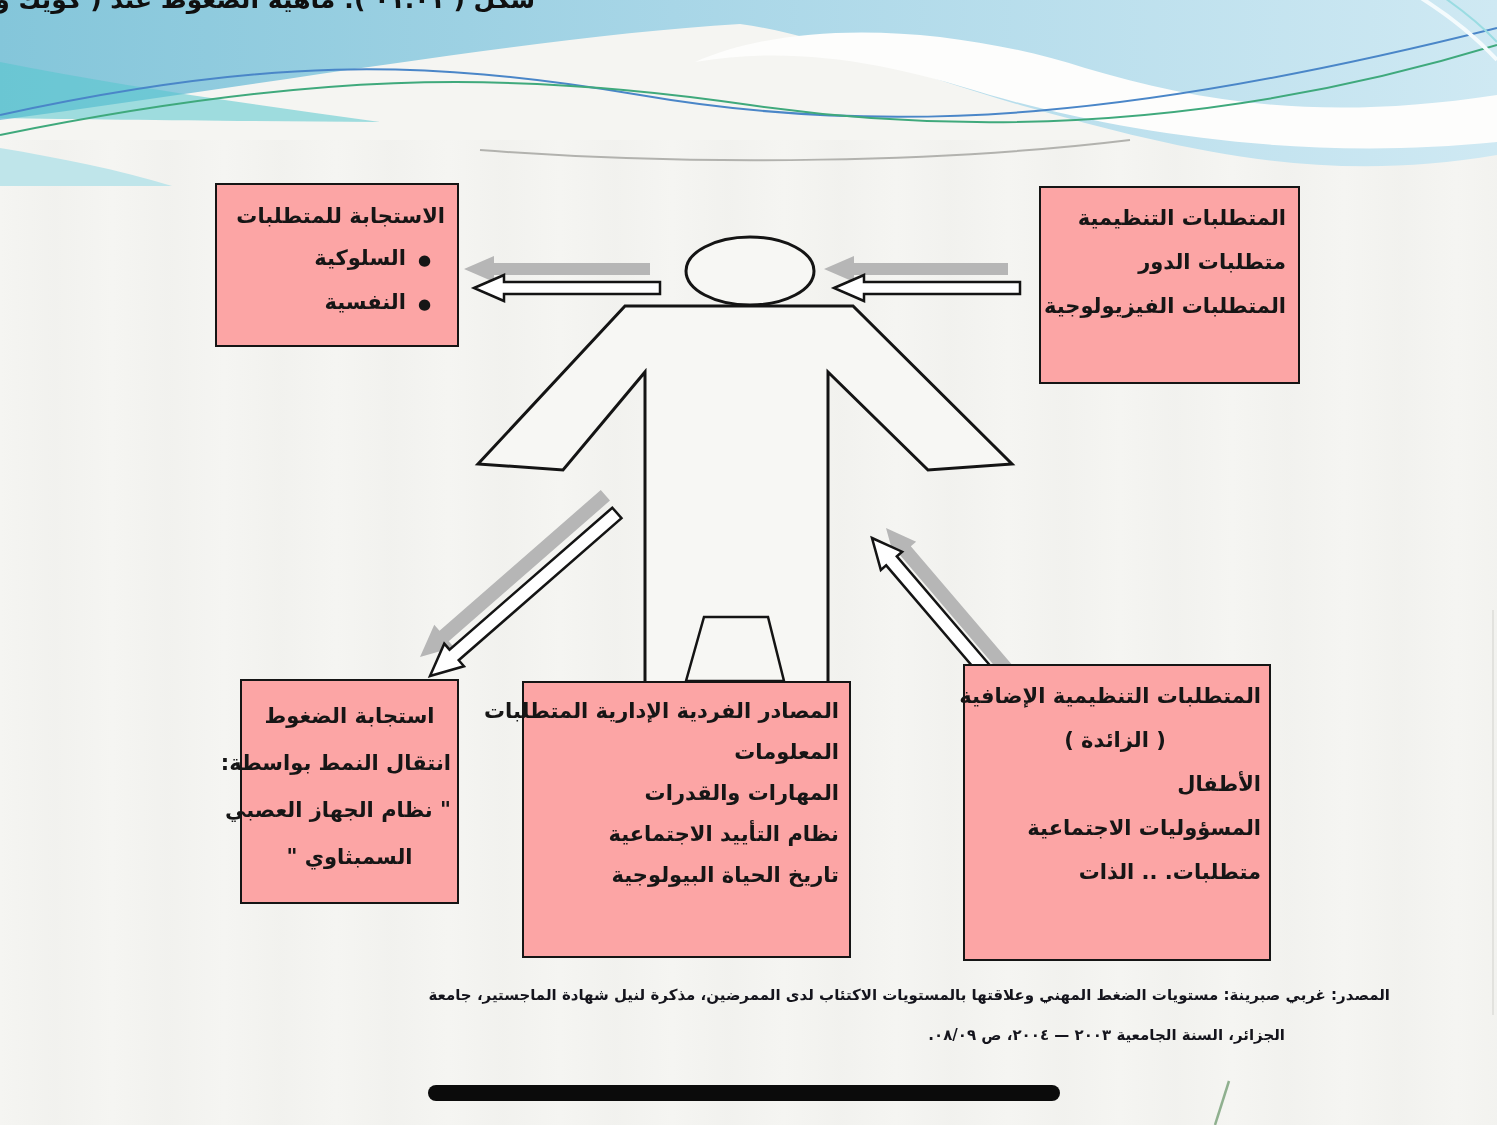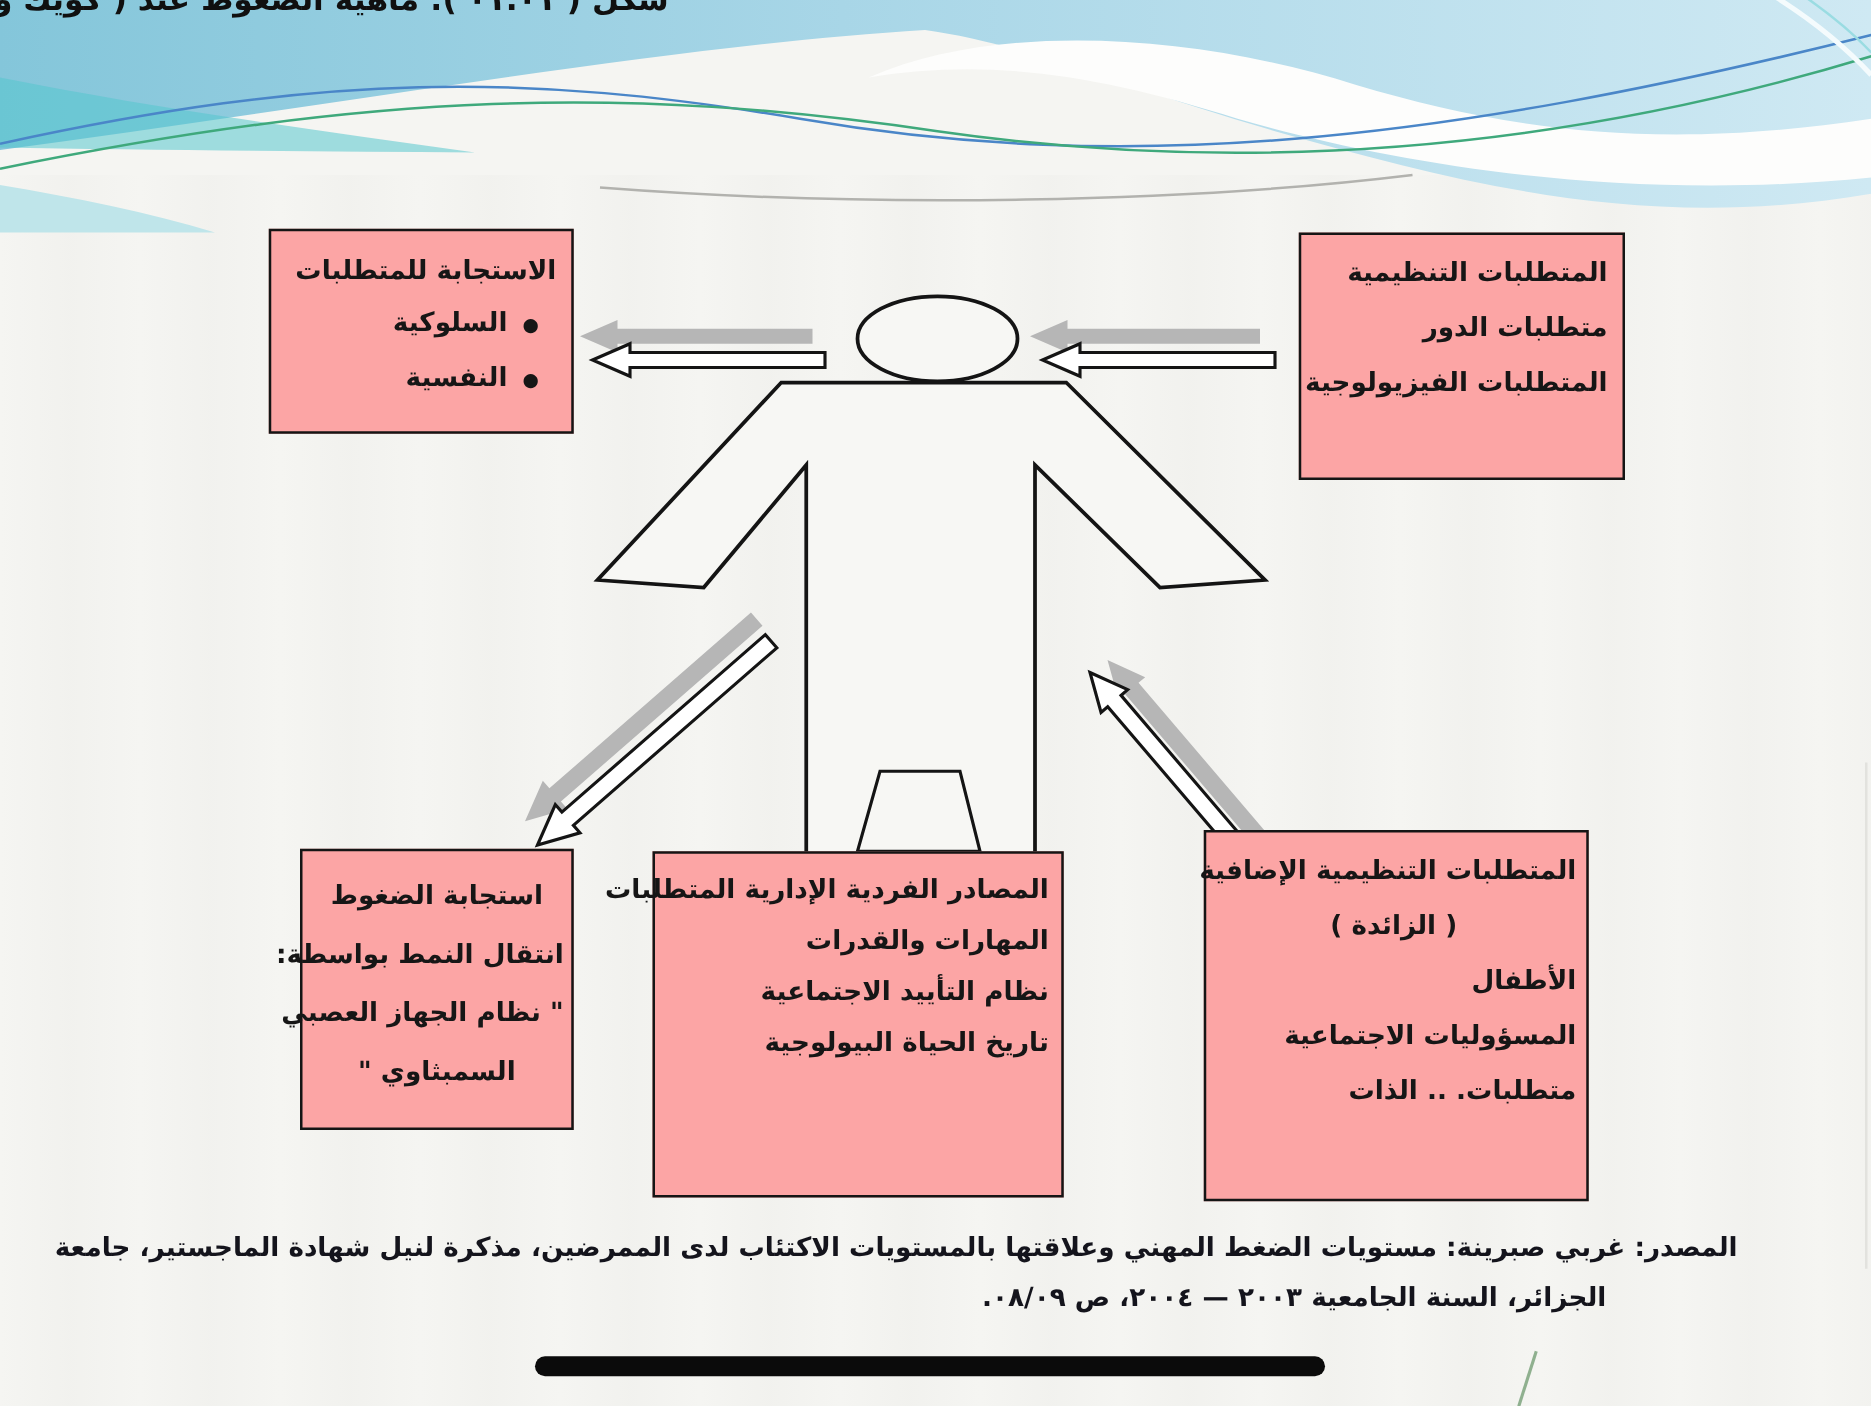--- a/index.html
+++ b/index.html
@@ -34,21 +34,21 @@
   .bx-org .bx-line{line-height:44px;}
   .bx-stress{left:240px;top:679px;width:219px;height:225px;padding:12px 6px 0 6px;text-align:center;}
   .bx-stress .bx-line{line-height:47px;}
   .bx-sources{left:522px;top:681px;width:329px;height:277px;padding:8px 10px 0 6px;}
   .bx-sources .bx-line{line-height:41px;}
   .bx-additional{left:963px;top:664px;width:308px;height:297px;padding:8px 8px 0 4px;}
   .bx-additional .bx-line{line-height:44px;}
   .bx-additional .bx-line:nth-child(2){text-align:center;}
   .source-line{
     position:absolute;z-index:3;white-space:nowrap;
-    font-size:21px;font-weight:bold;color:#14141c;
+    font-size:15px;font-weight:bold;color:#14141c;
   }
   .source-1{top:986px;right:107px;}
   .source-2{top:1026px;right:212px;}
   .black-bar{
     position:absolute;z-index:3;left:428px;top:1085px;width:632px;height:16px;
     border-radius:8px;background:#0b0b0b;
   }
 </style>
 </head>
 <body>
@@ -132,20 +132,21 @@
 
   <div class="box bx-stress" dir="rtl">
     <div class="bx-line">استجابة الضغوط</div>
     <div class="bx-line">انتقال النمط بواسطة:</div>
     <div class="bx-line">" نظام الجهاز العصبي</div>
     <div class="bx-line">السمبثاوي "</div>
   </div>
 
   <div class="box bx-sources" dir="rtl">
     <div class="bx-line">المصادر الفردية الإدارية المتطلبات</div>
+    <div class="bx-line">المعلومات</div>
     <div class="bx-line">المهارات والقدرات</div>
     <div class="bx-line">نظام التأييد الاجتماعية</div>
     <div class="bx-line">تاريخ الحياة البيولوجية</div>
   </div>
 
   <div class="box bx-additional" dir="rtl">
     <div class="bx-line">المتطلبات التنظيمية الإضافية</div>
     <div class="bx-line">( الزائدة )</div>
     <div class="bx-line">الأطفال</div>
     <div class="bx-line">المسؤوليات الاجتماعية</div>

